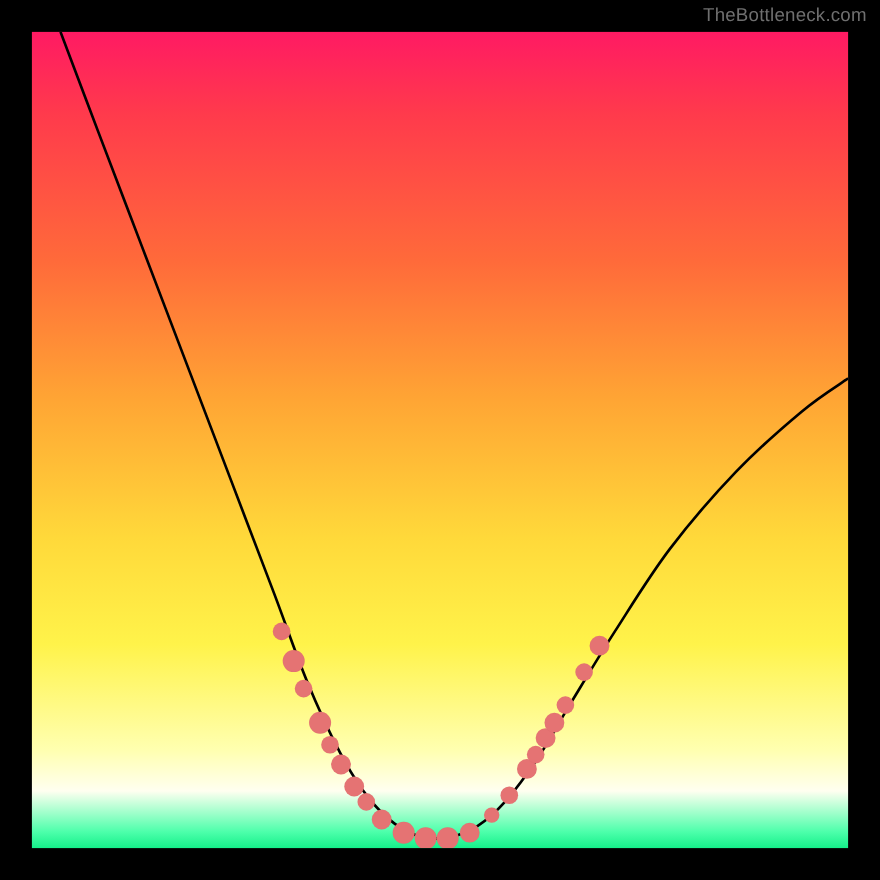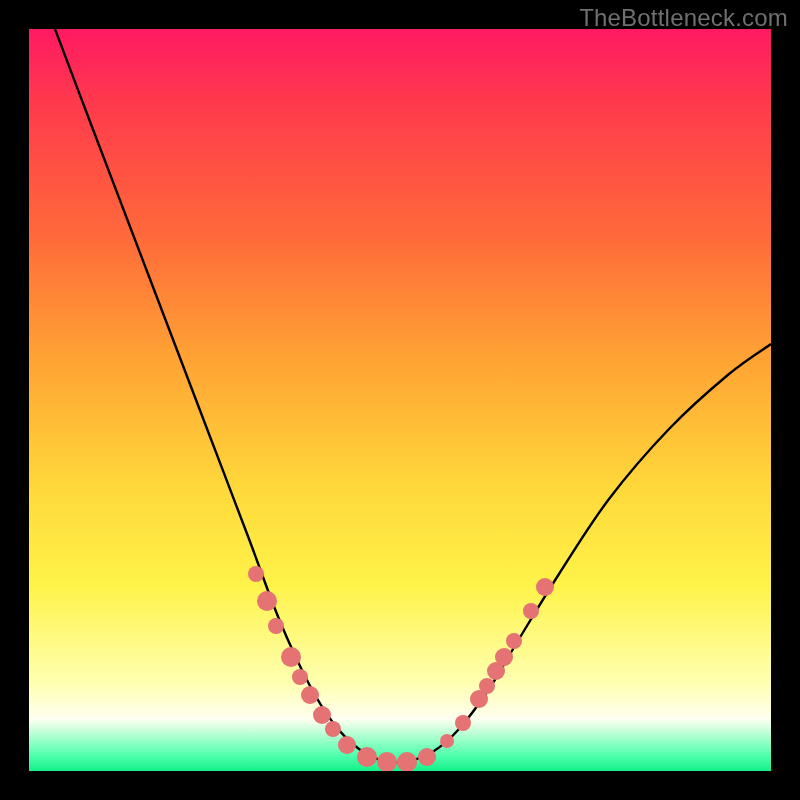--- a/index.html
+++ b/index.html
@@ -37,21 +37,21 @@
       #fffff0 93%,
       #4dffab 98%,
       #15f08a 100%
     );
   }
   .watermark {
     position: absolute;
     top: 4px;
     right: 12px;
     color: #6f6f6f;
-    font-size: 24px;
+    font-size: 17px;
     font-weight: 400;
     letter-spacing: 0.2px;
     z-index: 30;
   }
   svg.curve {
     position: absolute;
     left: 0;
     top: 0;
     width: 742px;
     height: 742px;

